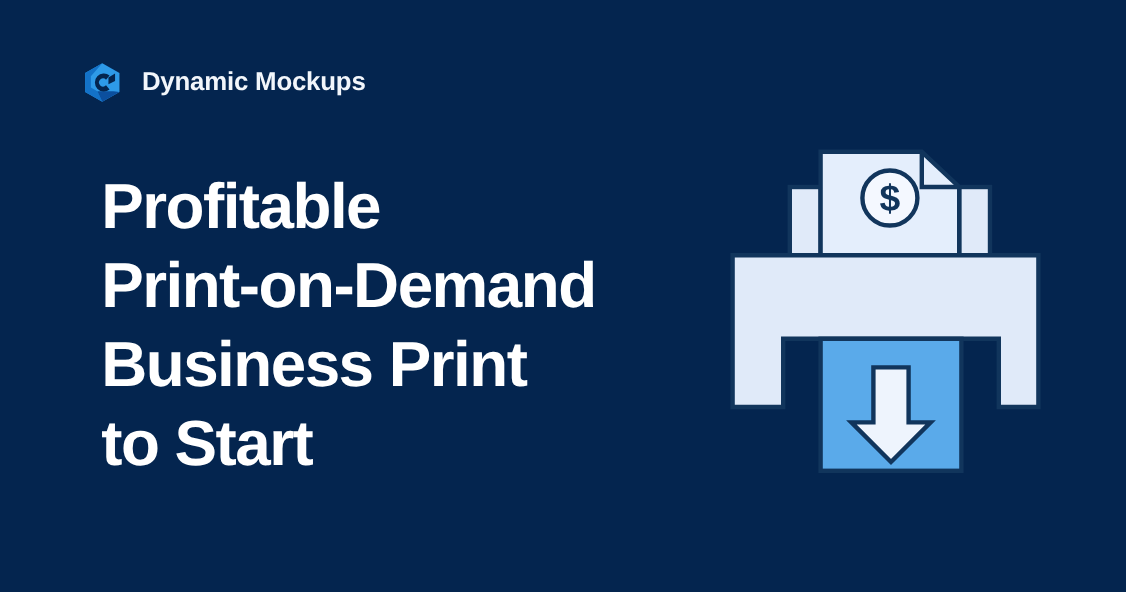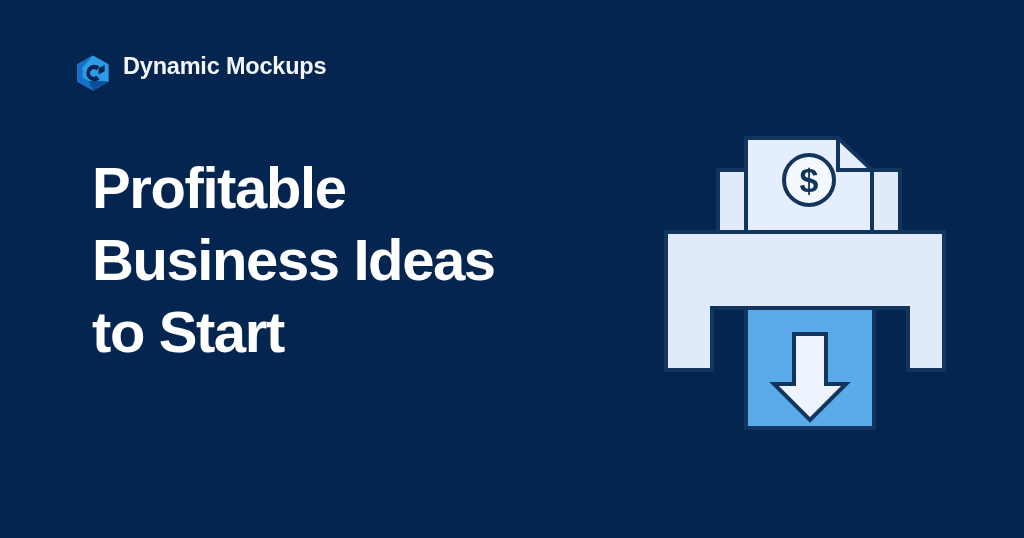--- a/index.html
+++ b/index.html
@@ -20,21 +20,22 @@
     background: #04254f;
     box-sizing: border-box;
   }
 
   
   .brand {
     position: absolute;
     left: 76px;
     top: 55px;
     display: flex;
-    gap: 13px;
+    align-items: center;
+    gap: 19px;
     height: 40px;
   }
   .brand-mark {
     width: 34px;
     height: 36px;
     display: block;
     flex: 0 0 auto;
   }
   .brand-name {
     color: #f2f6fb;
@@ -95,21 +96,22 @@
         <path d="M23.6 11.6 A8.2 8.2 0 1 0 23.6 24.4 L20.4 20.6 A3.7 3.7 0 1 1 20.4 15.4 Z" fill="#04254f"></path>
 
         <path d="M22.6 13.4 L28.6 9.8 L28.6 16.6 L22.6 19.6 Z" fill="#04254f"></path>
       </svg>
     </span>
     <span class="brand-name">Dynamic Mockups</span>
   </div>
 
   <h1 class="headline">
     <span class="headline-line">Profitable</span>
-    <span class="headline-line">Business Ideas</span>
+    <span class="headline-line">Print-on-Demand</span>
+    <span class="headline-line">Business Print</span>
     <span class="headline-line">to Start</span>
   </h1>
 
   <div class="illustration">
     <svg viewBox="0 0 310 340" xmlns="http://www.w3.org/2000/svg" aria-hidden="true">
       <g stroke="#11355c" stroke-width="4" stroke-linejoin="miter">
 
         <g>
           <rect x="68" y="58" width="28" height="62" fill="#e0eaf9"></rect>
         </g>

